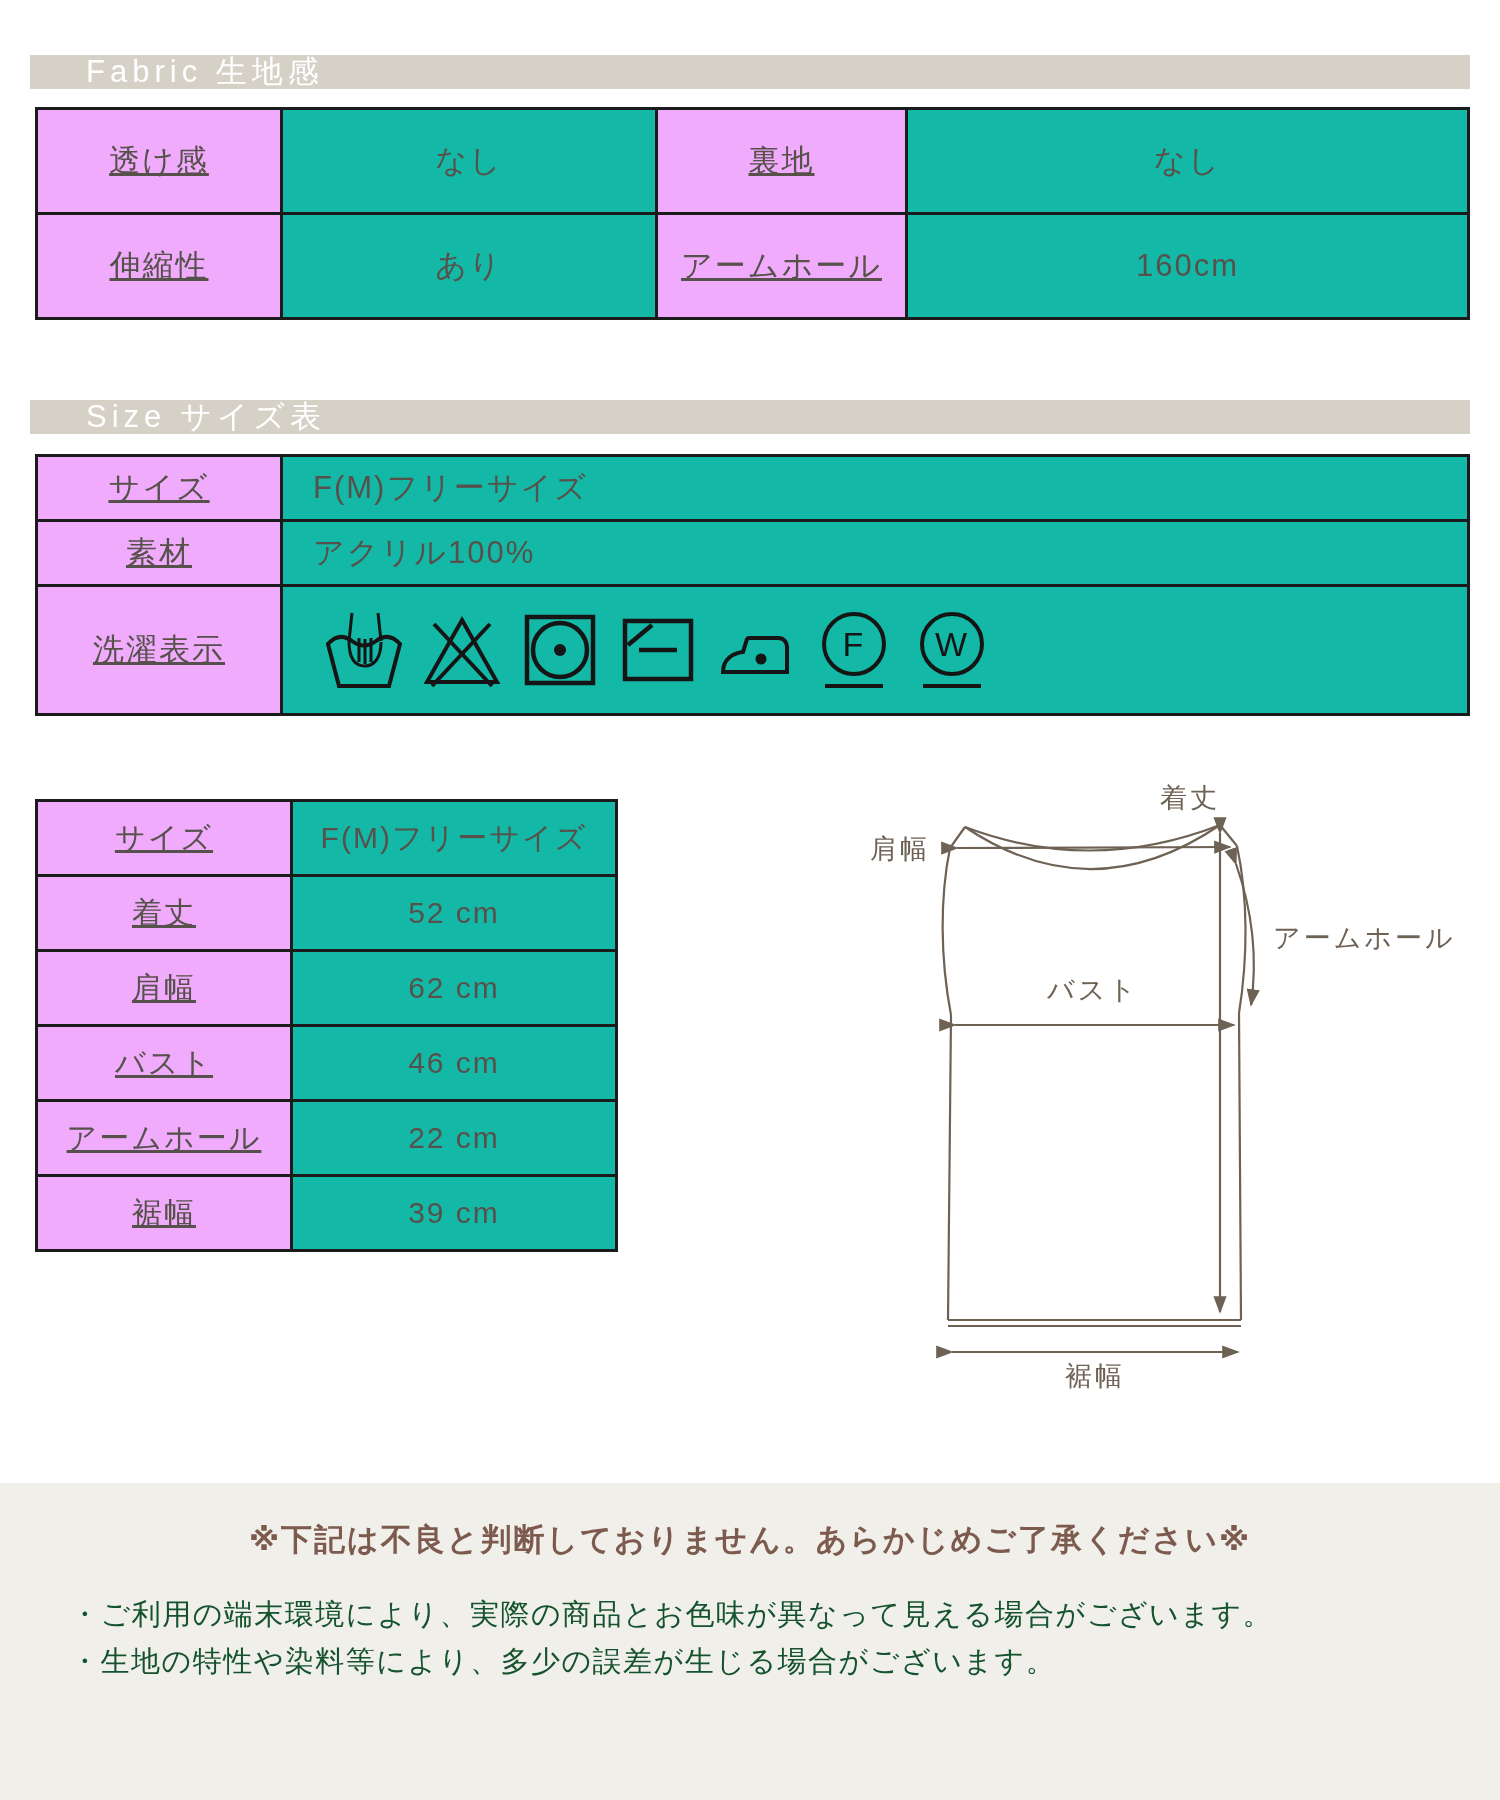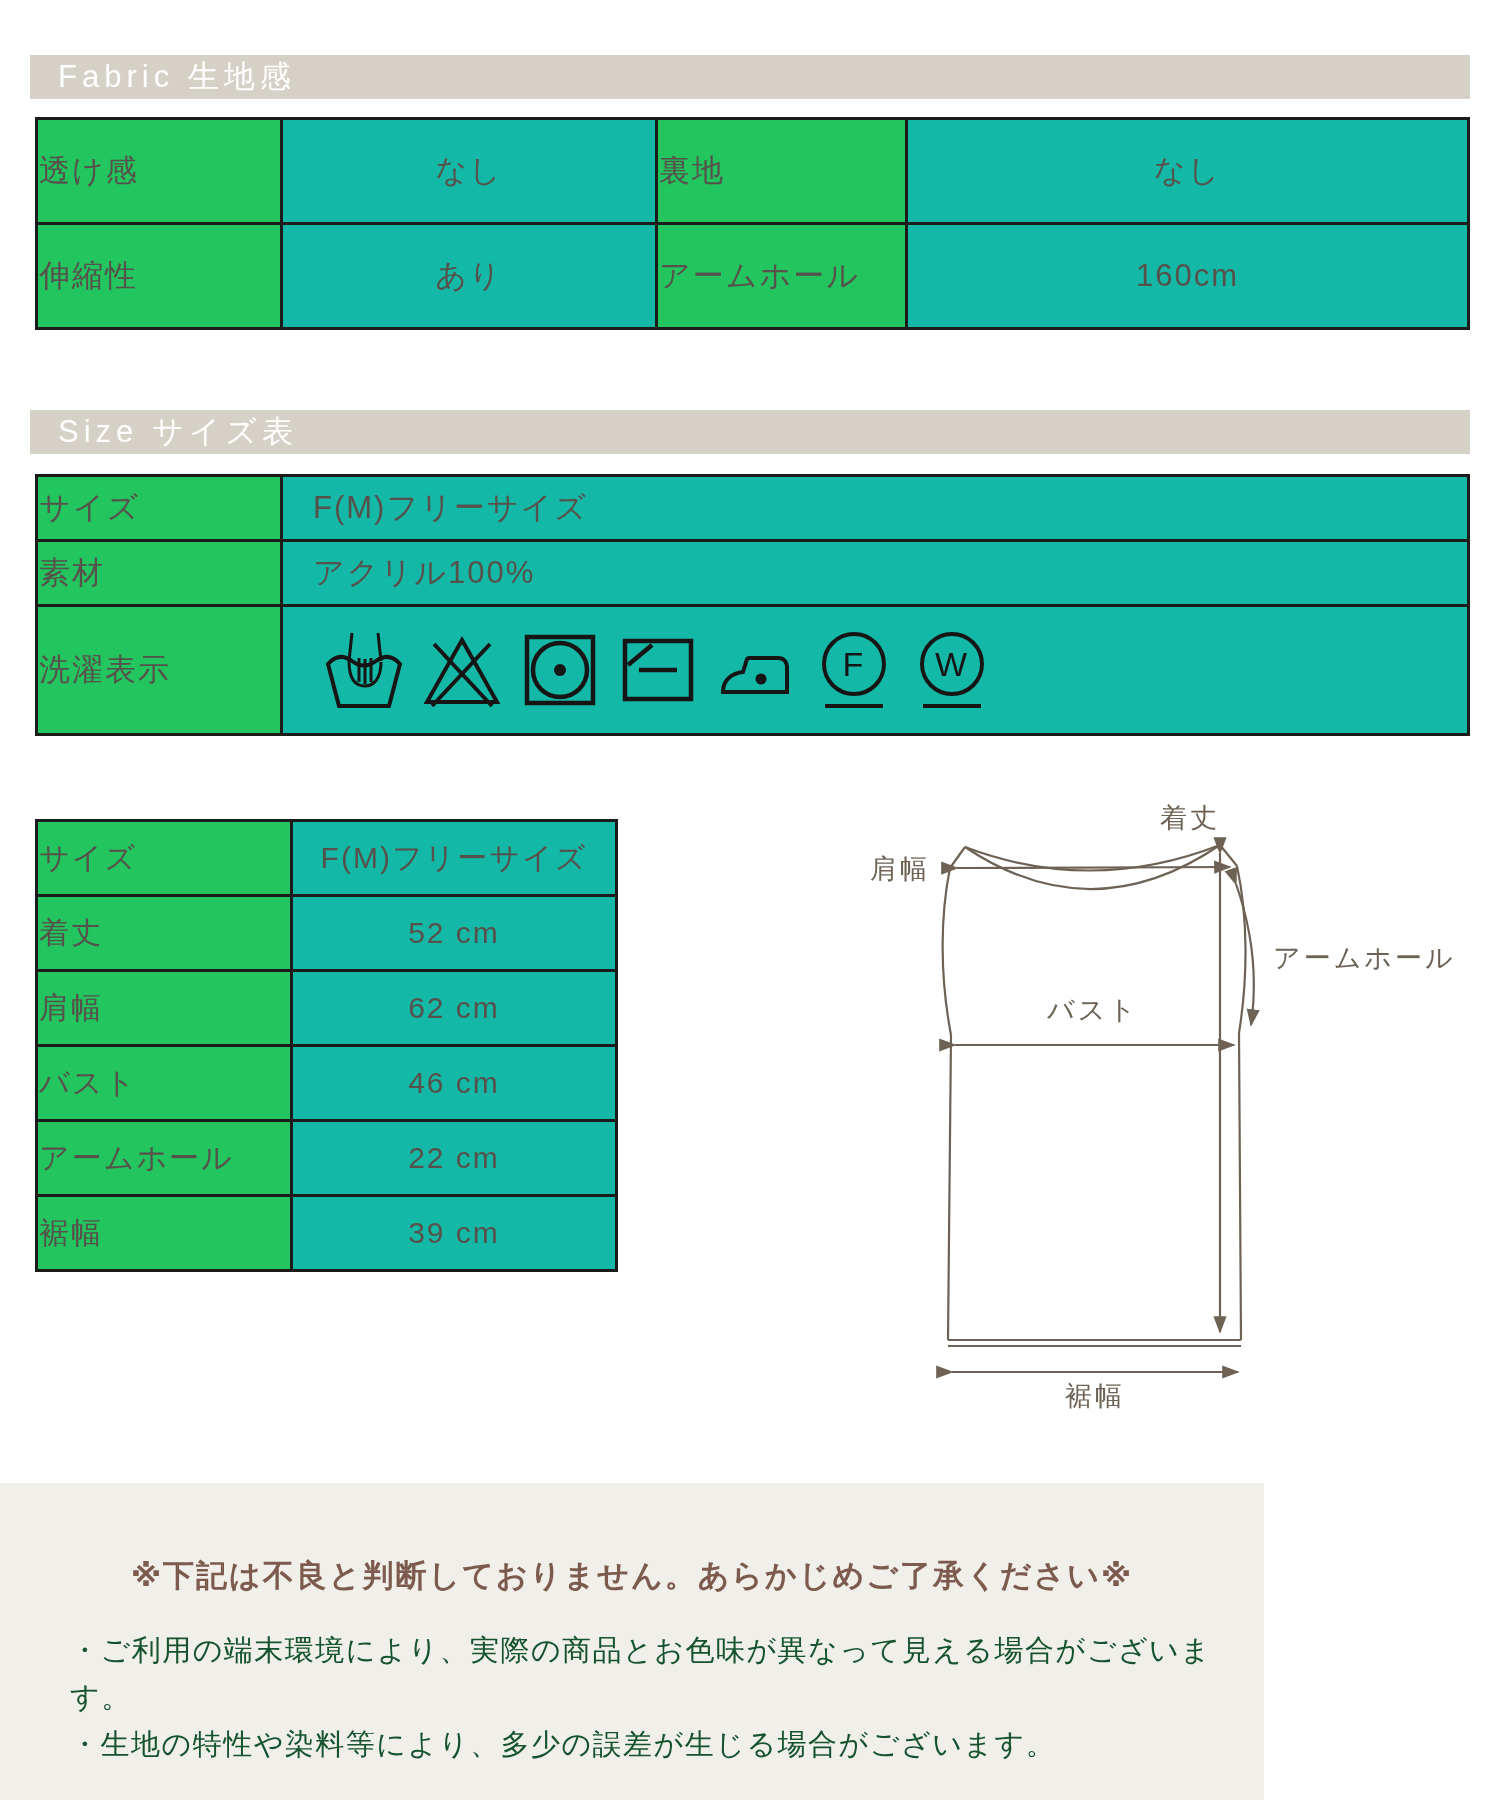--- a/index.html
+++ b/index.html
@@ -5,32 +5,32 @@
   html,body{margin:0;padding:0;}
   body{
     width:1500px;height:1800px;background:#ffffff;
     font-family:"Liberation Sans","DejaVu Sans",sans-serif;
     color:#57514b;
   }
   .page{position:relative;width:1500px;height:1800px;overflow:hidden;background:#fff;}
 
   
   .section-header{
-    margin-left:30px;width:1440px;height:44px;box-sizing:border-box;
+    margin-left:30px;width:1440px;height:34px;box-sizing:border-box;
     background:#d5d1c6;color:#ffffff;
     font-size:31px;letter-spacing:5px;
-    display:flex;align-items:center;padding-left:28px;
+    display:flex;align-items:center;padding-left:56px;
   }
   #fabric-header{margin-top:55px;}
   #size-header{margin-top:80px;}
 
   
   table{border-collapse:collapse;margin-left:35px;table-layout:fixed;}
   td{border:3px solid #1b1b1b;font-size:31px;color:#57514b;letter-spacing:2px;}
-  .label-cell{background:#22c55e;}
+  .label-cell{background:#f0abfc;text-align:center;text-decoration:underline;}
   .value-cell{background:#14b8a6;text-align:center;}
 
   .fabric-table{margin-top:18px;width:1432px;}
   .fabric-table td{height:100px;}
 
   .info-table{margin-top:20px;width:1432px;}
   .info-table .label-cell{height:60px;}
   .info-table .value-cell{text-align:left;padding-left:30px;}
   .info-table tr.care-row td{height:124px;}
 
@@ -43,22 +43,22 @@
 
   
   .diagram{position:absolute;left:800px;top:-92px;width:660px;height:700px;}
   .diagram text{
     font-family:"Liberation Sans","DejaVu Sans",sans-serif;
     font-size:27px;fill:#6e6254;letter-spacing:3px;
   }
 
   
   .notes{
-    position:absolute;left:0;top:1483px;width:1264px;height:317px;
-    background:#f0efe9;box-sizing:border-box;padding-top:72px;
+    position:absolute;left:0;top:1483px;width:1500px;height:317px;
+    background:#f0efe9;box-sizing:border-box;padding-top:36px;
   }
   .notes-title{
     text-align:center;font-size:31px;font-weight:bold;
     color:#7d5a4e;letter-spacing:2px;
   }
   .notes-bullets{
     margin-top:30px;padding-left:70px;
     font-size:29px;color:#14532d;letter-spacing:1.5px;line-height:47px;
   }
 </style>

